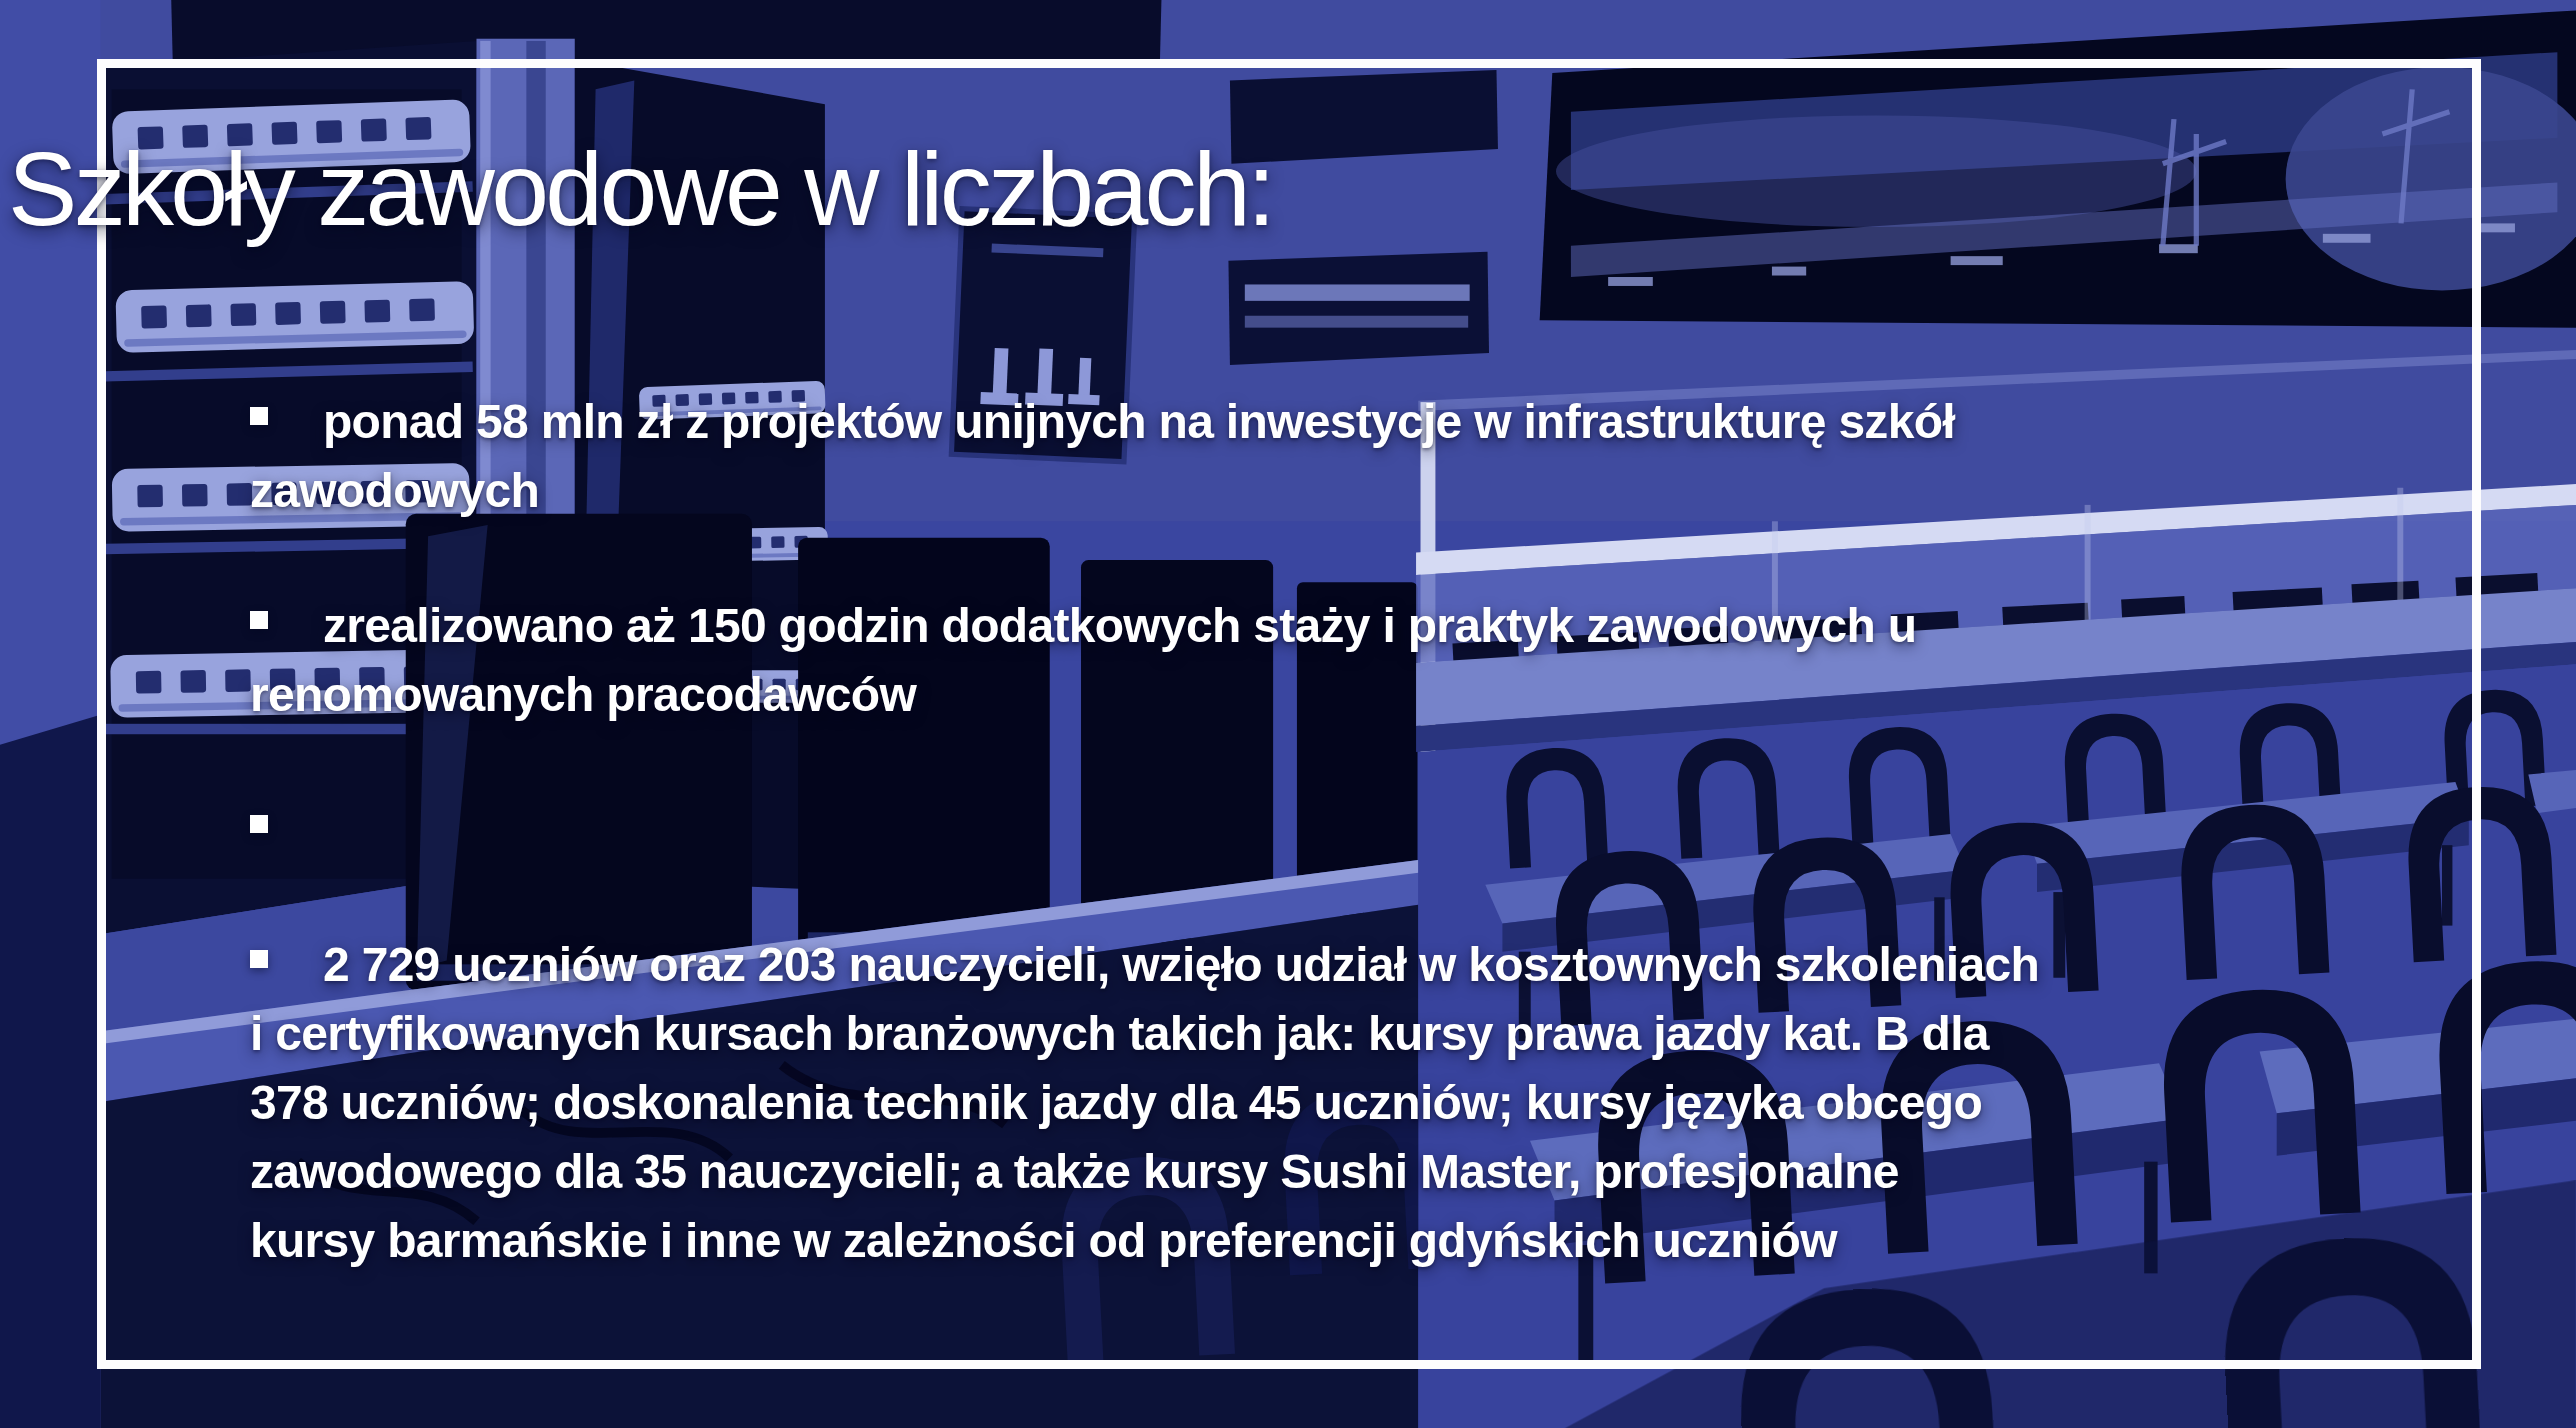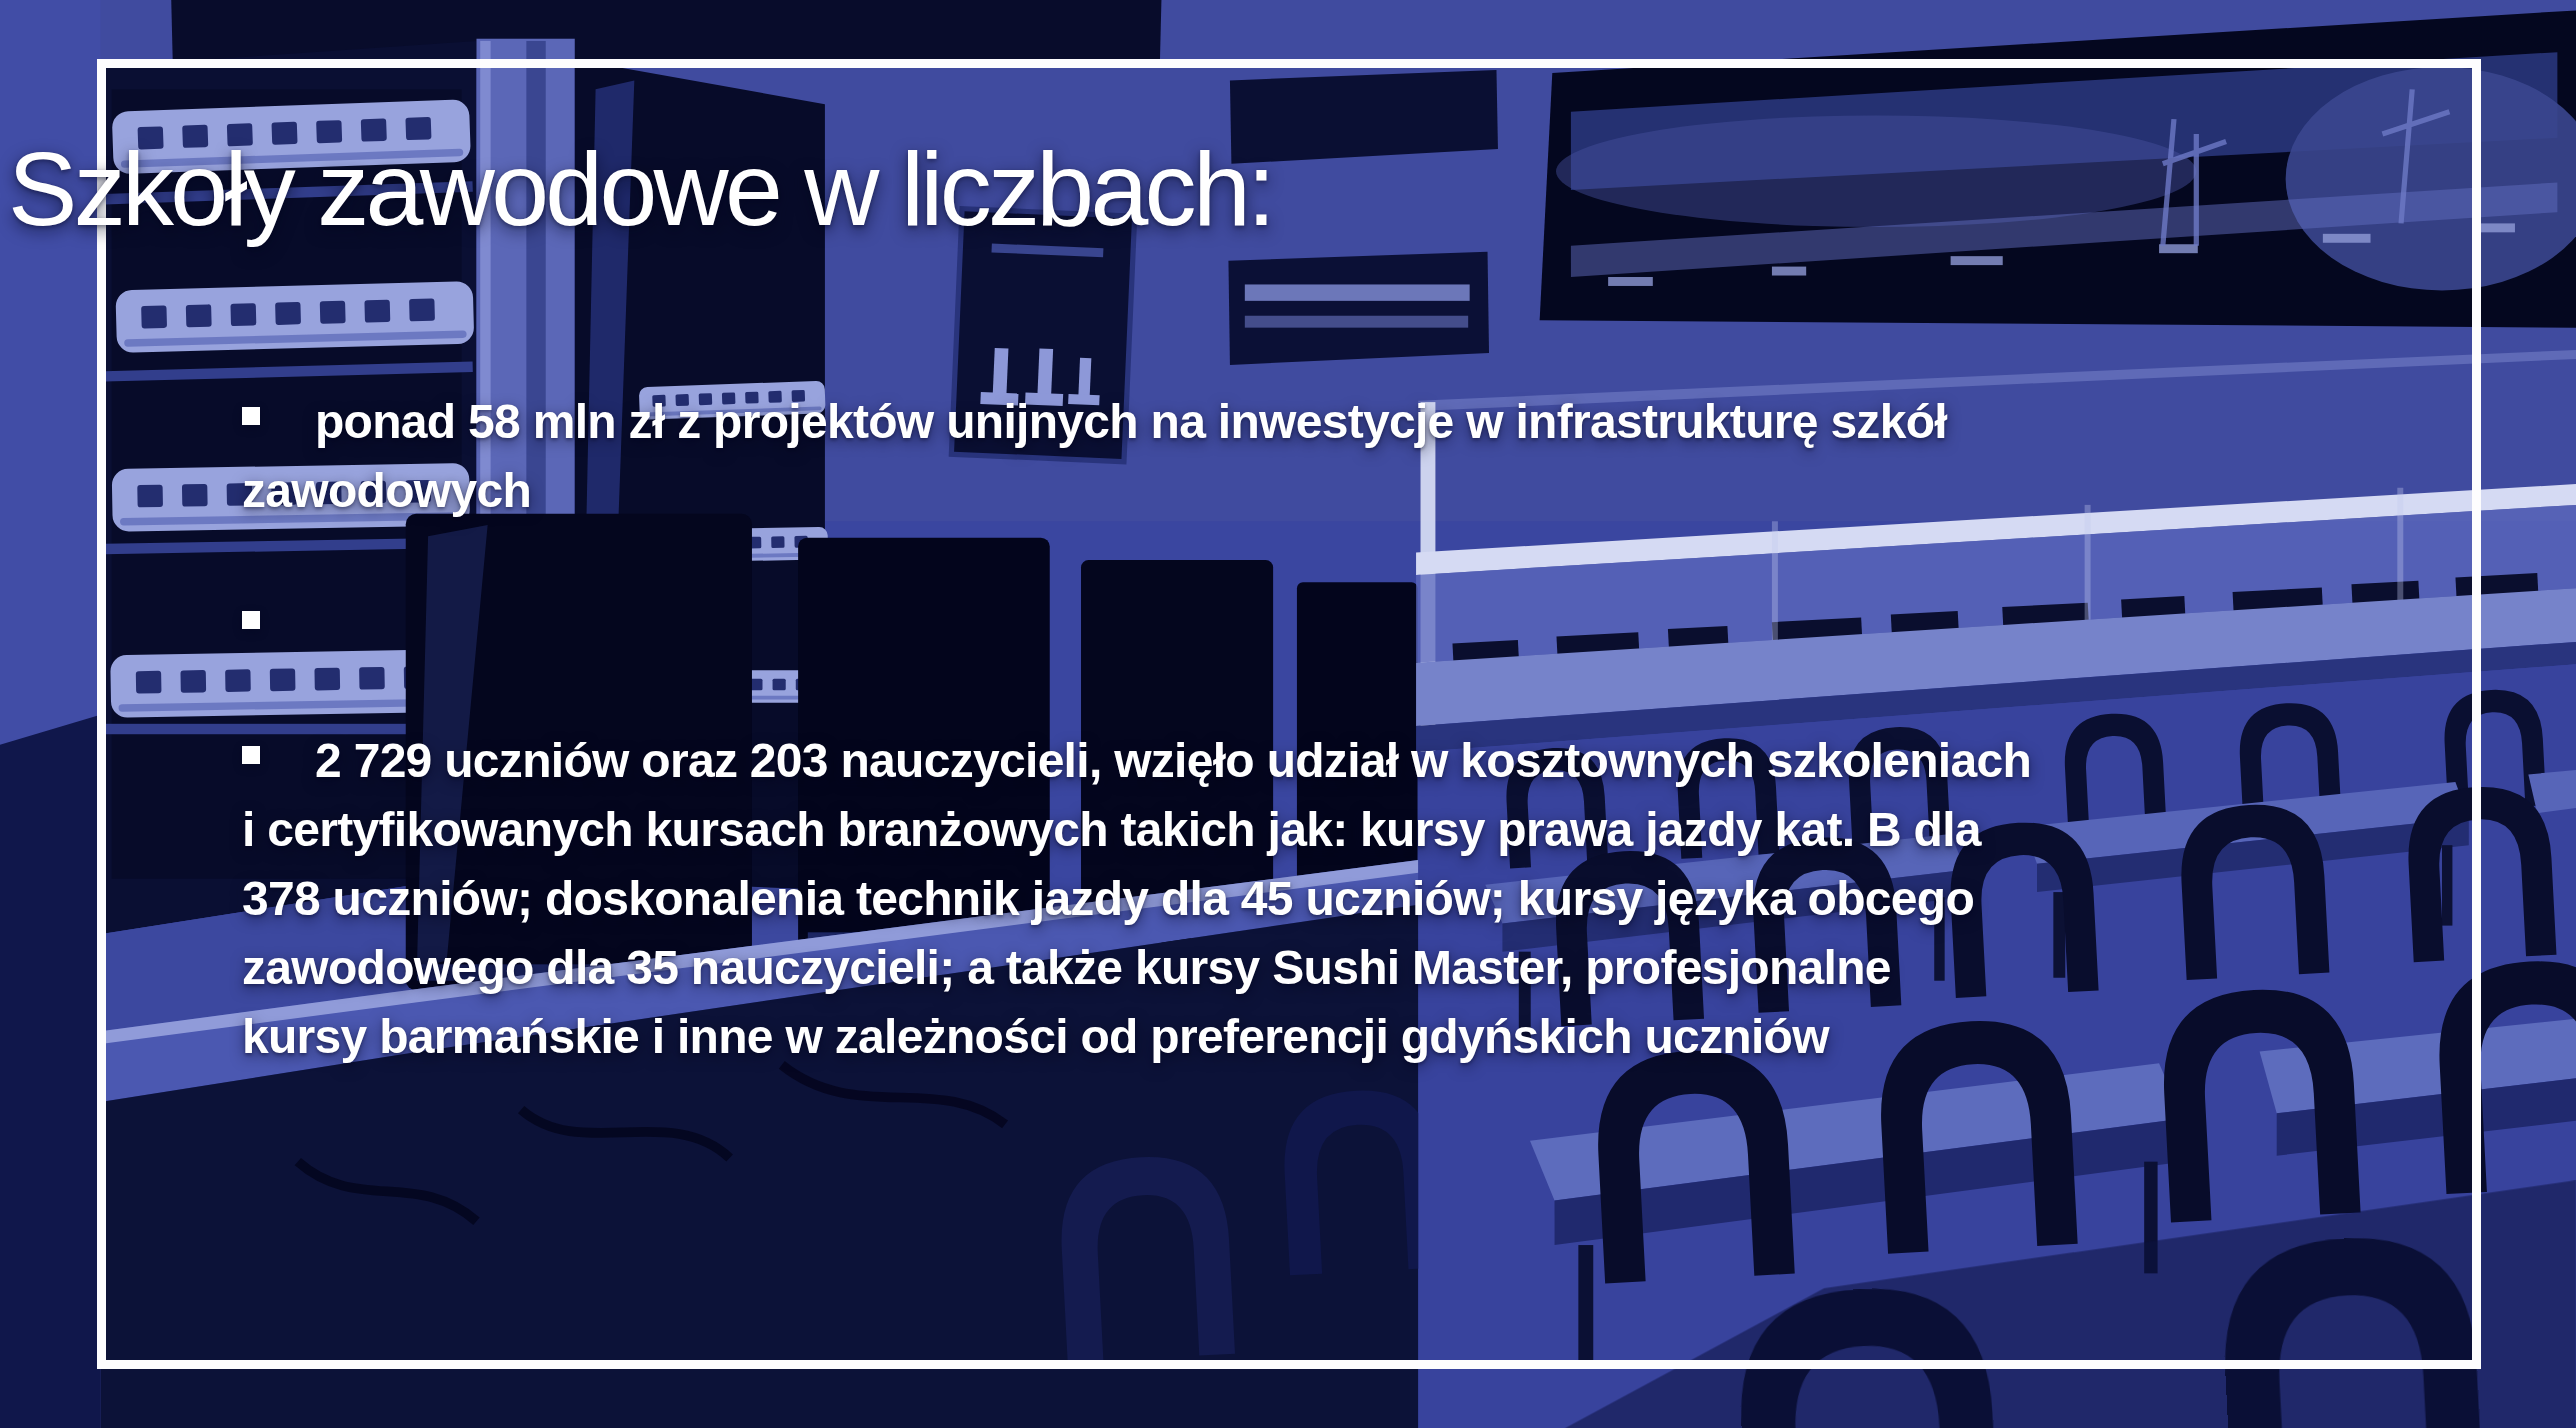--- a/index.html
+++ b/index.html
@@ -45,21 +45,21 @@
     left: 242px; top: 387px;
     width: 2137px;
     z-index: 3;
     color: #ffffff;
     font-size: 48px;
     line-height: 69px;
     font-weight: bold;
     letter-spacing: -0.7px;
     text-shadow: 0 3.7px 13.4px rgba(3,6,32,0.55), 0 1.5px 3.7px rgba(3,6,32,0.4);
   }
-  .bullets p { margin: 0 0 66px 0; }
+  .bullets p { margin: 0 0 66px 8px; }
   .marker {
     display: inline-block;
     width: 18px; height: 18px;
     background: #ffffff;
     margin-right: 55px;
     vertical-align: 0.28em;
     box-shadow: 0 3px 9px rgba(3,6,32,0.45);
   }
   .btext { white-space: pre-line; }
 </style>
@@ -267,20 +267,22 @@
     <polygon points="2100,1919 2450,1730 3460,1585 3460,1919" fill="#0d1340" opacity="0.55"></polygon>
   </svg>
 
   <div class="frame"></div>
 
   <h1 class="title">Szkoły zawodowe w liczbach:</h1>
 
   <div class="bullets">
     <p><span class="marker"></span><span class="btext">ponad 58 mln zł z projektów unijnych na inwestycje w infrastrukturę szkół
 zawodowych</span></p>
+    <p><span class="marker"></span><span class="btext">zrealizowano aż 150 godzin dodatkowych staży i praktyk zawodowych u
+renomowanych pracodawców</span></p>
     <p><span class="marker"></span></p>
     <p><span class="marker"></span><span class="btext">2 729 uczniów oraz 203 nauczycieli, wzięło udział w kosztownych szkoleniach
 i certyfikowanych kursach branżowych takich jak: kursy prawa jazdy kat. B dla
 378 uczniów; doskonalenia technik jazdy dla 45 uczniów; kursy języka obcego
 zawodowego dla 35 nauczycieli; a także kursy Sushi Master, profesjonalne
 kursy barmańskie i inne w zależności od preferencji gdyńskich uczniów</span></p>
   </div>
 
 </div>
 

